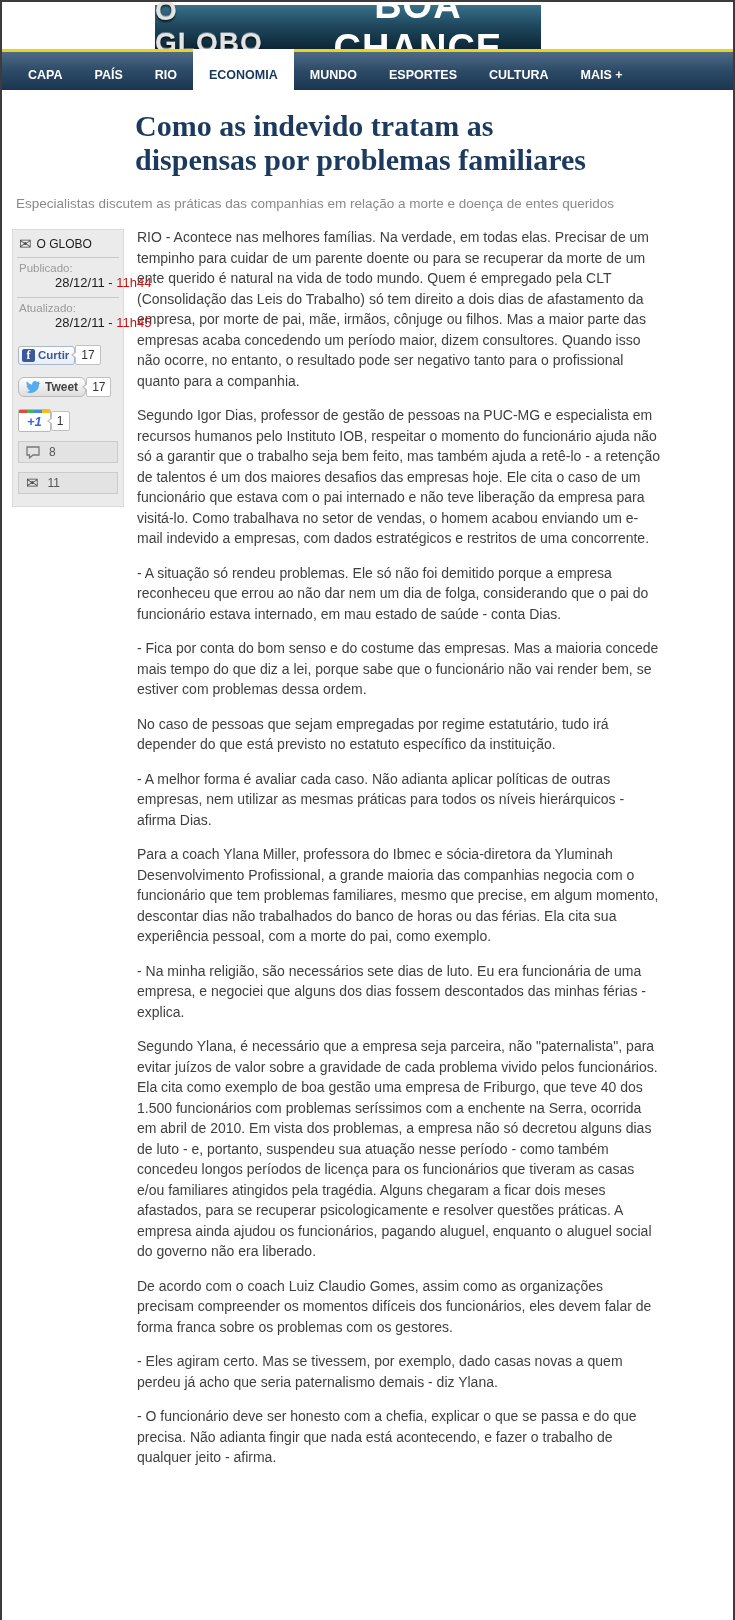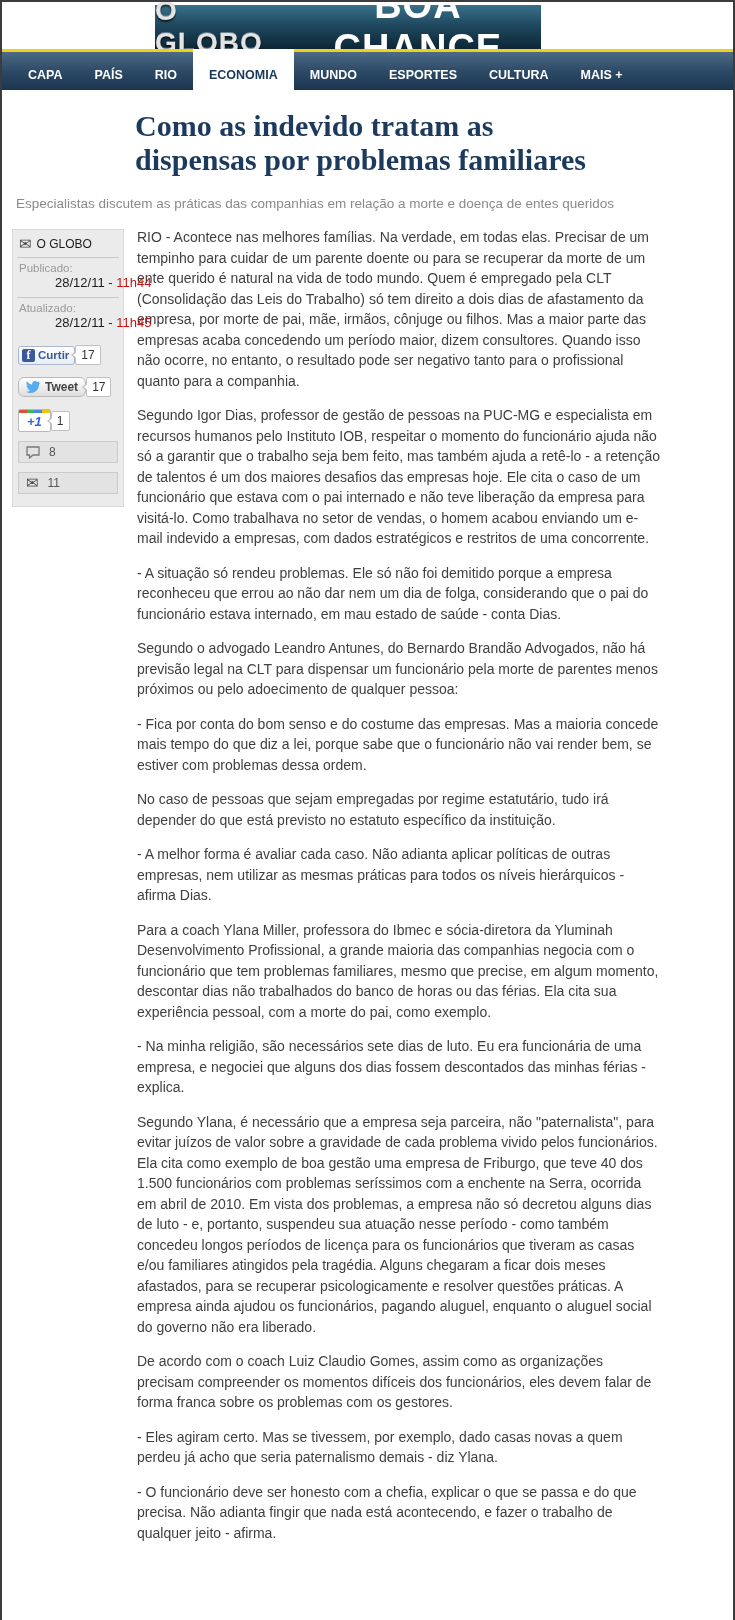--- a/index.html
+++ b/index.html
@@ -189,21 +189,20 @@
       <div class="stat-bar">
         <span class="env-icon">✉</span>
         <span>11</span>
       </div>
     </div>
 
     <div class="article-body">
       <p>RIO - Acontece nas melhores famílias. Na verdade, em todas elas. Precisar de um tempinho para cuidar de um parente doente ou para se recuperar da morte de um ente querido é natural na vida de todo mundo. Quem é empregado pela CLT (Consolidação das Leis do Trabalho) só tem direito a dois dias de afastamento da empresa, por morte de pai, mãe, irmãos, cônjuge ou filhos. Mas a maior parte das empresas acaba concedendo um período maior, dizem consultores. Quando isso não ocorre, no entanto, o resultado pode ser negativo tanto para o profissional quanto para a companhia.</p>
       <p>Segundo Igor Dias, professor de gestão de pessoas na PUC-MG e especialista em recursos humanos pelo Instituto IOB, respeitar o momento do funcionário ajuda não só a garantir que o trabalho seja bem feito, mas também ajuda a retê-lo - a retenção de talentos é um dos maiores desafios das empresas hoje. Ele cita o caso de um funcionário que estava com o pai internado e não teve liberação da empresa para visitá-lo. Como trabalhava no setor de vendas, o homem acabou enviando um e-mail indevido a empresas, com dados estratégicos e restritos de uma concorrente.</p>
       <p>- A situação só rendeu problemas. Ele só não foi demitido porque a empresa reconheceu que errou ao não dar nem um dia de folga, considerando que o pai do funcionário estava internado, em mau estado de saúde - conta Dias.</p>
-      <p>Segundo o advogado Leandro Antunes, do Bernardo Brandão Advogados, não há previsão legal na CLT para dispensar um funcionário pela morte de parentes menos próximos ou pelo adoecimento de qualquer pessoa:</p>
       <p>- Fica por conta do bom senso e do costume das empresas. Mas a maioria concede mais tempo do que diz a lei, porque sabe que o funcionário não vai render bem, se estiver com problemas dessa ordem.</p>
       <p>No caso de pessoas que sejam empregadas por regime estatutário, tudo irá depender do que está previsto no estatuto específico da instituição.</p>
       <p>- A melhor forma é avaliar cada caso. Não adianta aplicar políticas de outras empresas, nem utilizar as mesmas práticas para todos os níveis hierárquicos - afirma Dias.</p>
       <p>Para a coach Ylana Miller, professora do Ibmec e sócia-diretora da Yluminah Desenvolvimento Profissional, a grande maioria das companhias negocia com o funcionário que tem problemas familiares, mesmo que precise, em algum momento, descontar dias não trabalhados do banco de horas ou das férias. Ela cita sua experiência pessoal, com a morte do pai, como exemplo.</p>
       <p>- Na minha religião, são necessários sete dias de luto. Eu era funcionária de uma empresa, e negociei que alguns dos dias fossem descontados das minhas férias - explica.</p>
       <p>Segundo Ylana, é necessário que a empresa seja parceira, não "paternalista", para evitar juízos de valor sobre a gravidade de cada problema vivido pelos funcionários. Ela cita como exemplo de boa gestão uma empresa de Friburgo, que teve 40 dos 1.500 funcionários com problemas seríssimos com a enchente na Serra, ocorrida em abril de 2010. Em vista dos problemas, a empresa não só decretou alguns dias de luto - e, portanto, suspendeu sua atuação nesse período - como também concedeu longos períodos de licença para os funcionários que tiveram as casas e/ou familiares atingidos pela tragédia. Alguns chegaram a ficar dois meses afastados, para se recuperar psicologicamente e resolver questões práticas. A empresa ainda ajudou os funcionários, pagando aluguel, enquanto o aluguel social do governo não era liberado.</p>
       <p>De acordo com o coach Luiz Claudio Gomes, assim como as organizações precisam compreender os momentos difíceis dos funcionários, eles devem falar de forma franca sobre os problemas com os gestores.</p>
       <p>- Eles agiram certo. Mas se tivessem, por exemplo, dado casas novas a quem perdeu já acho que seria paternalismo demais - diz Ylana.</p>
       <p>- O funcionário deve ser honesto com a chefia, explicar o que se passa e do que precisa. Não adianta fingir que nada está acontecendo, e fazer o trabalho de qualquer jeito - afirma.</p>
     </div>

